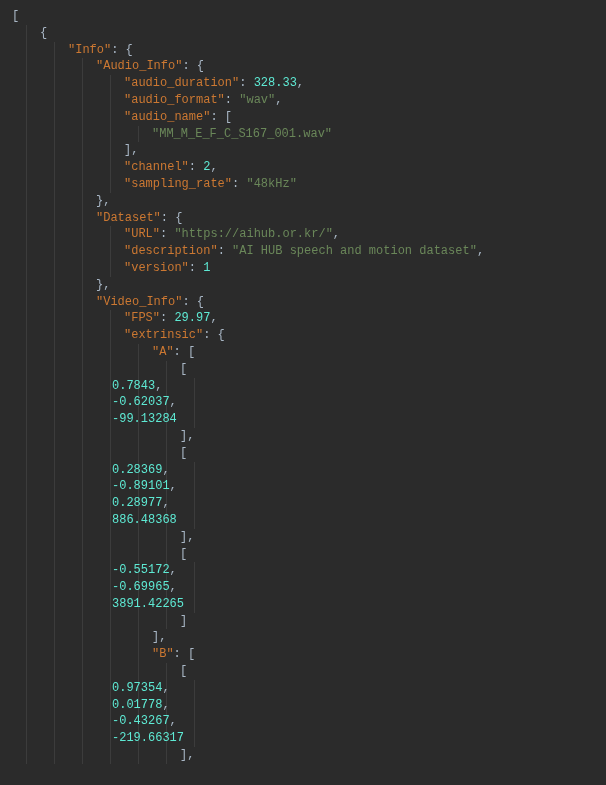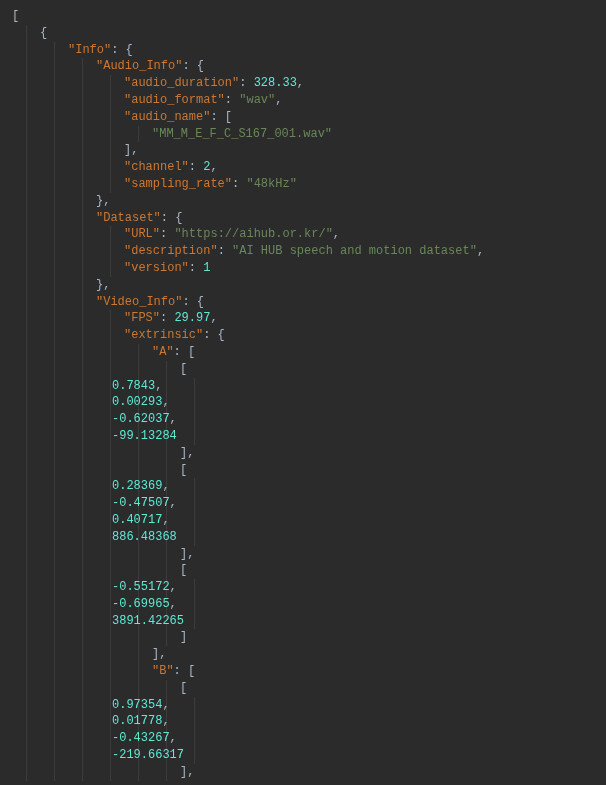--- a/index.html
+++ b/index.html
@@ -78,28 +78,27 @@
 <div class="line indent4"><span class="guide g1"></span><span class="guide g2"></span><span class="guide g3"></span><span class="guide g4"></span><span class="content"><span class="key">"URL"</span><span class="punct">: </span><span class="string">"https://aihub.or.kr/"</span><span class="punct">,</span></span></div>
 <div class="line indent4"><span class="guide g1"></span><span class="guide g2"></span><span class="guide g3"></span><span class="guide g4"></span><span class="content"><span class="key">"description"</span><span class="punct">: </span><span class="string">"AI HUB speech and motion dataset"</span><span class="punct">,</span></span></div>
 <div class="line indent4"><span class="guide g1"></span><span class="guide g2"></span><span class="guide g3"></span><span class="guide g4"></span><span class="content"><span class="key">"version"</span><span class="punct">: </span><span class="number">1</span></span></div>
 <div class="line indent3"><span class="guide g1"></span><span class="guide g2"></span><span class="guide g3"></span><span class="content"><span class="punct">},</span></span></div>
 <div class="line indent3"><span class="guide g1"></span><span class="guide g2"></span><span class="guide g3"></span><span class="content"><span class="key">"Video_Info"</span><span class="punct">: {</span></span></div>
 <div class="line indent4"><span class="guide g1"></span><span class="guide g2"></span><span class="guide g3"></span><span class="guide g4"></span><span class="content"><span class="key">"FPS"</span><span class="punct">: </span><span class="number">29.97</span><span class="punct">,</span></span></div>
 <div class="line indent4"><span class="guide g1"></span><span class="guide g2"></span><span class="guide g3"></span><span class="guide g4"></span><span class="content"><span class="key">"extrinsic"</span><span class="punct">: {</span></span></div>
 <div class="line indent5"><span class="guide g1"></span><span class="guide g2"></span><span class="guide g3"></span><span class="guide g4"></span><span class="guide g5"></span><span class="content"><span class="key">"A"</span><span class="punct">: [</span></span></div>
 <div class="line indent6"><span class="guide g1"></span><span class="guide g2"></span><span class="guide g3"></span><span class="guide g4"></span><span class="guide g5"></span><span class="guide g6"></span><span class="content"><span class="punct">[</span></span></div>
 <div class="line indent7"><span class="guide g1"></span><span class="guide g2"></span><span class="guide g3"></span><span class="guide g4"></span><span class="guide g5"></span><span class="guide g6"></span><span class="guide g7"></span><span class="content"><span class="number">0.7843</span><span class="punct">,</span></span></div>
-<div class="line indent7"><span class="guide g1"></span><span class="guide g2"></span><span class="guide g3"></span><span class="guide g4"></span><span class="guide g5"></span><span class="guide g6"></span><span class="guide g7"></span><span class="content"><span class="number">0.00293</span><span class="punct">,</span></span></div>
 <div class="line indent7"><span class="guide g1"></span><span class="guide g2"></span><span class="guide g3"></span><span class="guide g4"></span><span class="guide g5"></span><span class="guide g6"></span><span class="guide g7"></span><span class="content"><span class="number">-0.62037</span><span class="punct">,</span></span></div>
 <div class="line indent7"><span class="guide g1"></span><span class="guide g2"></span><span class="guide g3"></span><span class="guide g4"></span><span class="guide g5"></span><span class="guide g6"></span><span class="guide g7"></span><span class="content"><span class="number">-99.13284</span></span></div>
 <div class="line indent6"><span class="guide g1"></span><span class="guide g2"></span><span class="guide g3"></span><span class="guide g4"></span><span class="guide g5"></span><span class="guide g6"></span><span class="content"><span class="punct">],</span></span></div>
 <div class="line indent6"><span class="guide g1"></span><span class="guide g2"></span><span class="guide g3"></span><span class="guide g4"></span><span class="guide g5"></span><span class="guide g6"></span><span class="content"><span class="punct">[</span></span></div>
 <div class="line indent7"><span class="guide g1"></span><span class="guide g2"></span><span class="guide g3"></span><span class="guide g4"></span><span class="guide g5"></span><span class="guide g6"></span><span class="guide g7"></span><span class="content"><span class="number">0.28369</span><span class="punct">,</span></span></div>
-<div class="line indent7"><span class="guide g1"></span><span class="guide g2"></span><span class="guide g3"></span><span class="guide g4"></span><span class="guide g5"></span><span class="guide g6"></span><span class="guide g7"></span><span class="content"><span class="number">-0.47507</span><span class="punct">,</span></span></div>
-<div class="line indent7"><span class="guide g1"></span><span class="guide g2"></span><span class="guide g3"></span><span class="guide g4"></span><span class="guide g5"></span><span class="guide g6"></span><span class="guide g7"></span><span class="content"><span class="number">0.40717</span><span class="punct">,</span></span></div>
+<div class="line indent7"><span class="guide g1"></span><span class="guide g2"></span><span class="guide g3"></span><span class="guide g4"></span><span class="guide g5"></span><span class="guide g6"></span><span class="guide g7"></span><span class="content"><span class="number">-0.89101</span><span class="punct">,</span></span></div>
+<div class="line indent7"><span class="guide g1"></span><span class="guide g2"></span><span class="guide g3"></span><span class="guide g4"></span><span class="guide g5"></span><span class="guide g6"></span><span class="guide g7"></span><span class="content"><span class="number">0.28977</span><span class="punct">,</span></span></div>
 <div class="line indent7"><span class="guide g1"></span><span class="guide g2"></span><span class="guide g3"></span><span class="guide g4"></span><span class="guide g5"></span><span class="guide g6"></span><span class="guide g7"></span><span class="content"><span class="number">886.48368</span></span></div>
 <div class="line indent6"><span class="guide g1"></span><span class="guide g2"></span><span class="guide g3"></span><span class="guide g4"></span><span class="guide g5"></span><span class="guide g6"></span><span class="content"><span class="punct">],</span></span></div>
 <div class="line indent6"><span class="guide g1"></span><span class="guide g2"></span><span class="guide g3"></span><span class="guide g4"></span><span class="guide g5"></span><span class="guide g6"></span><span class="content"><span class="punct">[</span></span></div>
 <div class="line indent7"><span class="guide g1"></span><span class="guide g2"></span><span class="guide g3"></span><span class="guide g4"></span><span class="guide g5"></span><span class="guide g6"></span><span class="guide g7"></span><span class="content"><span class="number">-0.55172</span><span class="punct">,</span></span></div>
 <div class="line indent7"><span class="guide g1"></span><span class="guide g2"></span><span class="guide g3"></span><span class="guide g4"></span><span class="guide g5"></span><span class="guide g6"></span><span class="guide g7"></span><span class="content"><span class="number">-0.69965</span><span class="punct">,</span></span></div>
 <div class="line indent7"><span class="guide g1"></span><span class="guide g2"></span><span class="guide g3"></span><span class="guide g4"></span><span class="guide g5"></span><span class="guide g6"></span><span class="guide g7"></span><span class="content"><span class="number">3891.42265</span></span></div>
 <div class="line indent6"><span class="guide g1"></span><span class="guide g2"></span><span class="guide g3"></span><span class="guide g4"></span><span class="guide g5"></span><span class="guide g6"></span><span class="content"><span class="punct">]</span></span></div>
 <div class="line indent5"><span class="guide g1"></span><span class="guide g2"></span><span class="guide g3"></span><span class="guide g4"></span><span class="guide g5"></span><span class="content"><span class="punct">],</span></span></div>
 <div class="line indent5"><span class="guide g1"></span><span class="guide g2"></span><span class="guide g3"></span><span class="guide g4"></span><span class="guide g5"></span><span class="content"><span class="key">"B"</span><span class="punct">: [</span></span></div>
 <div class="line indent6"><span class="guide g1"></span><span class="guide g2"></span><span class="guide g3"></span><span class="guide g4"></span><span class="guide g5"></span><span class="guide g6"></span><span class="content"><span class="punct">[</span></span></div>

